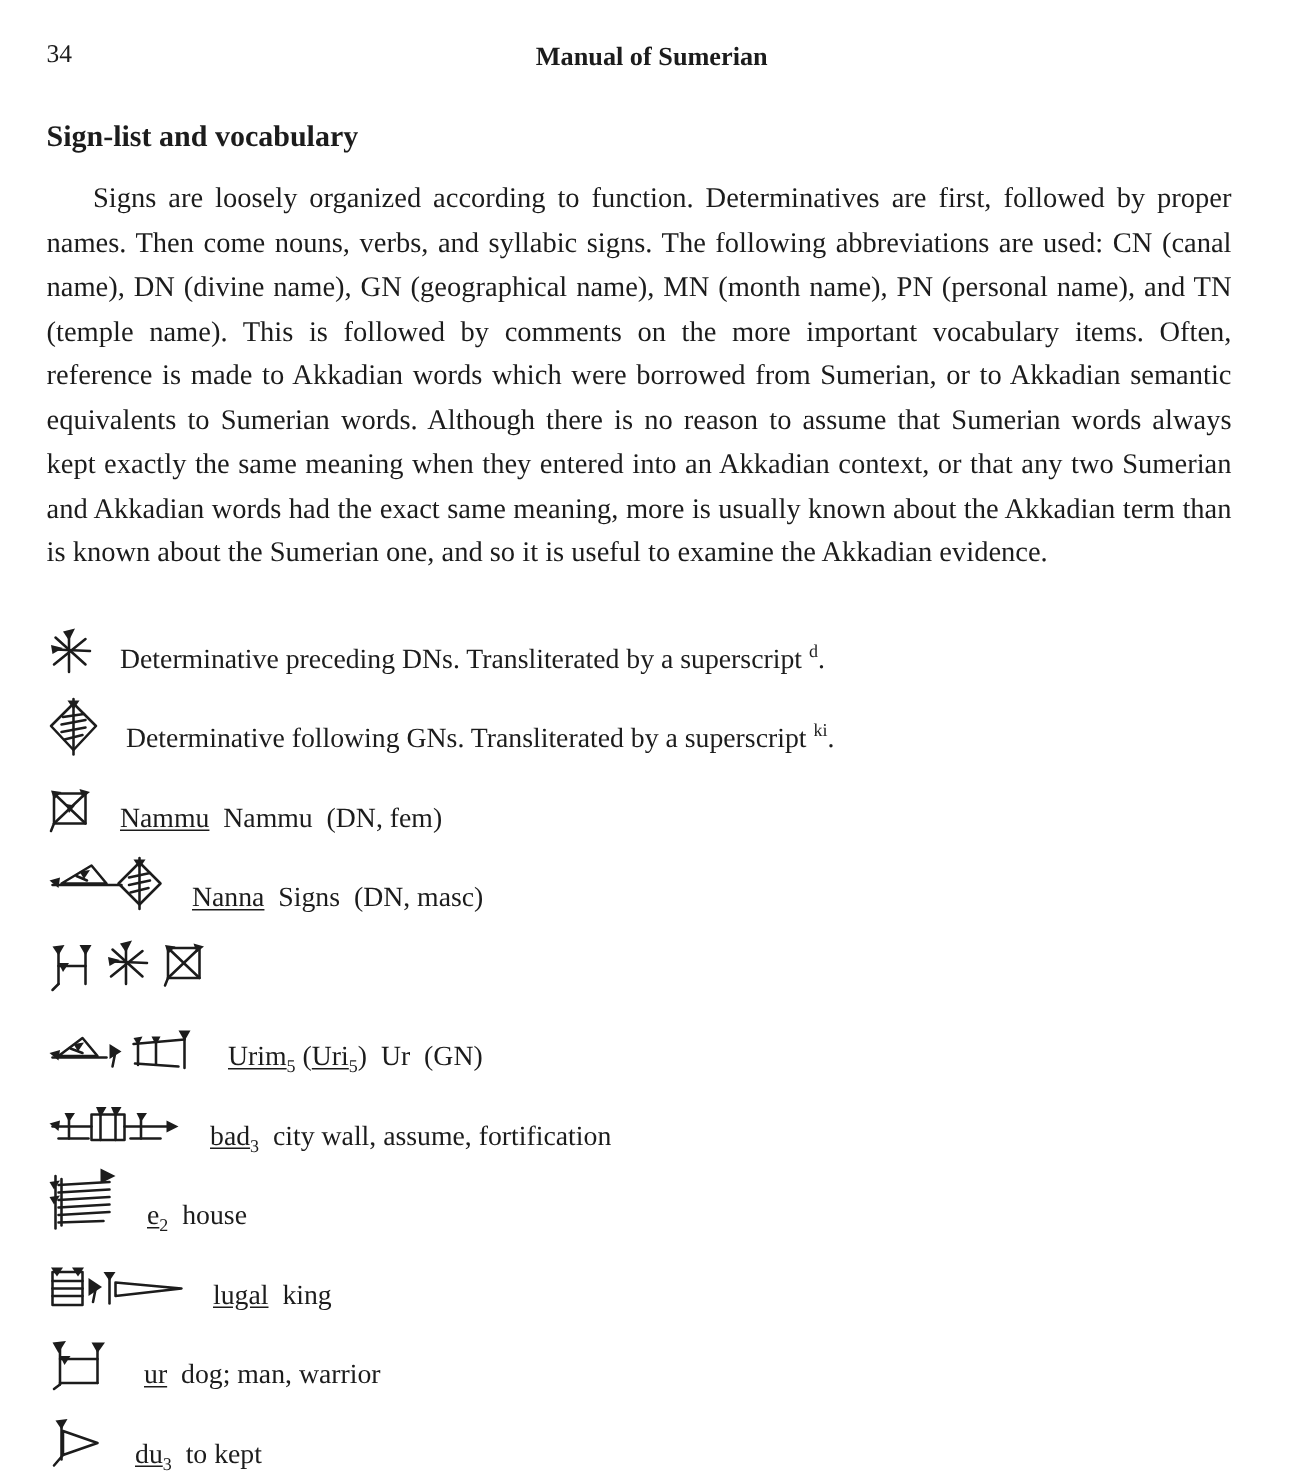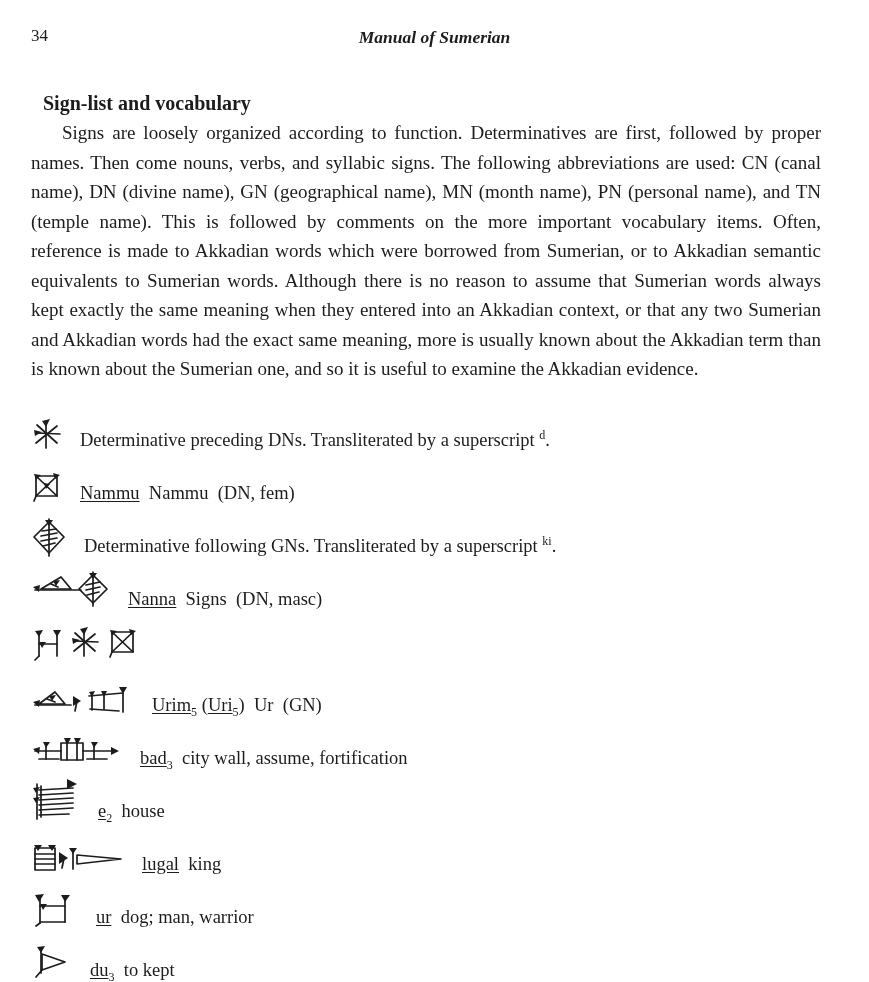--- a/index.html
+++ b/index.html
@@ -11,26 +11,26 @@
     position: relative;
     overflow: hidden;
   }
   .page-number {
     position: absolute; left: 31px; top: 26px;
     font-size: 17px;
   }
   .running-title {
     position: absolute; left: 0; top: 27px; width: 100%;
     text-align: center;
-    font-style: italic; font-weight: 600;
+    font-weight: 600;
     font-size: 17.5px;
   }
   .section-heading {
     position: absolute; left: 31px; top: 80px;
-    font-size: 20px; font-weight: bold; margin: 12px;
+    font-size: 20px; font-weight: bold; margin: 0;
   }
   .intro {
     position: absolute; left: 31px; top: 118px; width: 790px;
     font-size: 19px; line-height: 29.5px;
     text-align: justify;
     text-indent: 31px;
     margin: 0;
   }
   .entries {
     position: absolute; left: 31px; top: 398px; width: 800px;
@@ -70,50 +70,50 @@
       <svg class="cu" width="32" height="34" viewBox="0 0 32 34">
         <polygon class="w" points="11,4 19,2 15,10"></polygon>
         <line x1="15" y1="8" x2="15" y2="31"></line>
         <polygon class="w" points="3,13 11,15 4,19"></polygon>
         <line x1="6" y1="16" x2="29" y2="17"></line>
         <line x1="6" y1="8" x2="26" y2="26"></line>
         <line x1="26" y1="9" x2="5" y2="26"></line>
       </svg>
     </span>
     <span class="entry-text"><span>Determinative preceding DNs. Transliterated by a superscript </span><sup>d</sup><span>.</span></span>
+  </div>
+
+  <div class="entry">
+    <span class="sign">
+      <svg class="cu" width="36" height="40" viewBox="0 0 36 40">
+        <polygon class="o" points="18,5 33,20 18,36 3,20"></polygon>
+        <line x1="18" y1="2" x2="18" y2="39"></line>
+        <line x1="11" y1="14" x2="25" y2="12"></line>
+        <line x1="10" y1="19" x2="26" y2="16"></line>
+        <line x1="10" y1="24" x2="26" y2="21"></line>
+        <line x1="12" y1="29" x2="24" y2="26"></line>
+        <polygon class="w" points="14,3 22,3 18,9"></polygon>
+      </svg>
+    </span>
+    <span class="entry-text"><span>Determinative following GNs. Transliterated by a superscript </span><sup>ki</sup><span>.</span></span>
   </div>
 
   <div class="entry">
     <span class="sign">
       <svg class="cu" width="32" height="36" viewBox="0 0 32 36">
         <rect class="o" x="5" y="8" width="21" height="20"></rect>
         <line x1="5" y1="8" x2="26" y2="28"></line>
         <line x1="26" y1="8" x2="5" y2="28"></line>
         <polygon class="w" points="3,6 10,7 5,12"></polygon>
         <polygon class="w" points="22,5 29,7 24,11"></polygon>
         <polygon class="w" points="13,15 19,16 15,21"></polygon>
         <line x1="5" y1="28" x2="3" y2="33"></line>
       </svg>
     </span>
     <span class="entry-text"><span class="u">Nammu</span><span>  Nammu  (DN, fem)</span></span>
-  </div>
-
-  <div class="entry">
-    <span class="sign">
-      <svg class="cu" width="36" height="40" viewBox="0 0 36 40">
-        <polygon class="o" points="18,5 33,20 18,36 3,20"></polygon>
-        <line x1="18" y1="2" x2="18" y2="39"></line>
-        <line x1="11" y1="14" x2="25" y2="12"></line>
-        <line x1="10" y1="19" x2="26" y2="16"></line>
-        <line x1="10" y1="24" x2="26" y2="21"></line>
-        <line x1="12" y1="29" x2="24" y2="26"></line>
-        <polygon class="w" points="14,3 22,3 18,9"></polygon>
-      </svg>
-    </span>
-    <span class="entry-text"><span>Determinative following GNs. Transliterated by a superscript </span><sup>ki</sup><span>.</span></span>
   </div>
 
   <div class="entry">
     <span class="sign">
       <svg class="cu" width="80" height="44" viewBox="0 0 80 44">
         <polygon class="w" points="2,21 9,19 8,26"></polygon>
         <line x1="4" y1="24" x2="50" y2="24"></line>
         <polygon class="o" points="10,23 30,11 40,23"></polygon>
         <line x1="20" y1="18" x2="27" y2="21"></line>
         <polygon class="w" points="22,15 29,14 25,20"></polygon>

